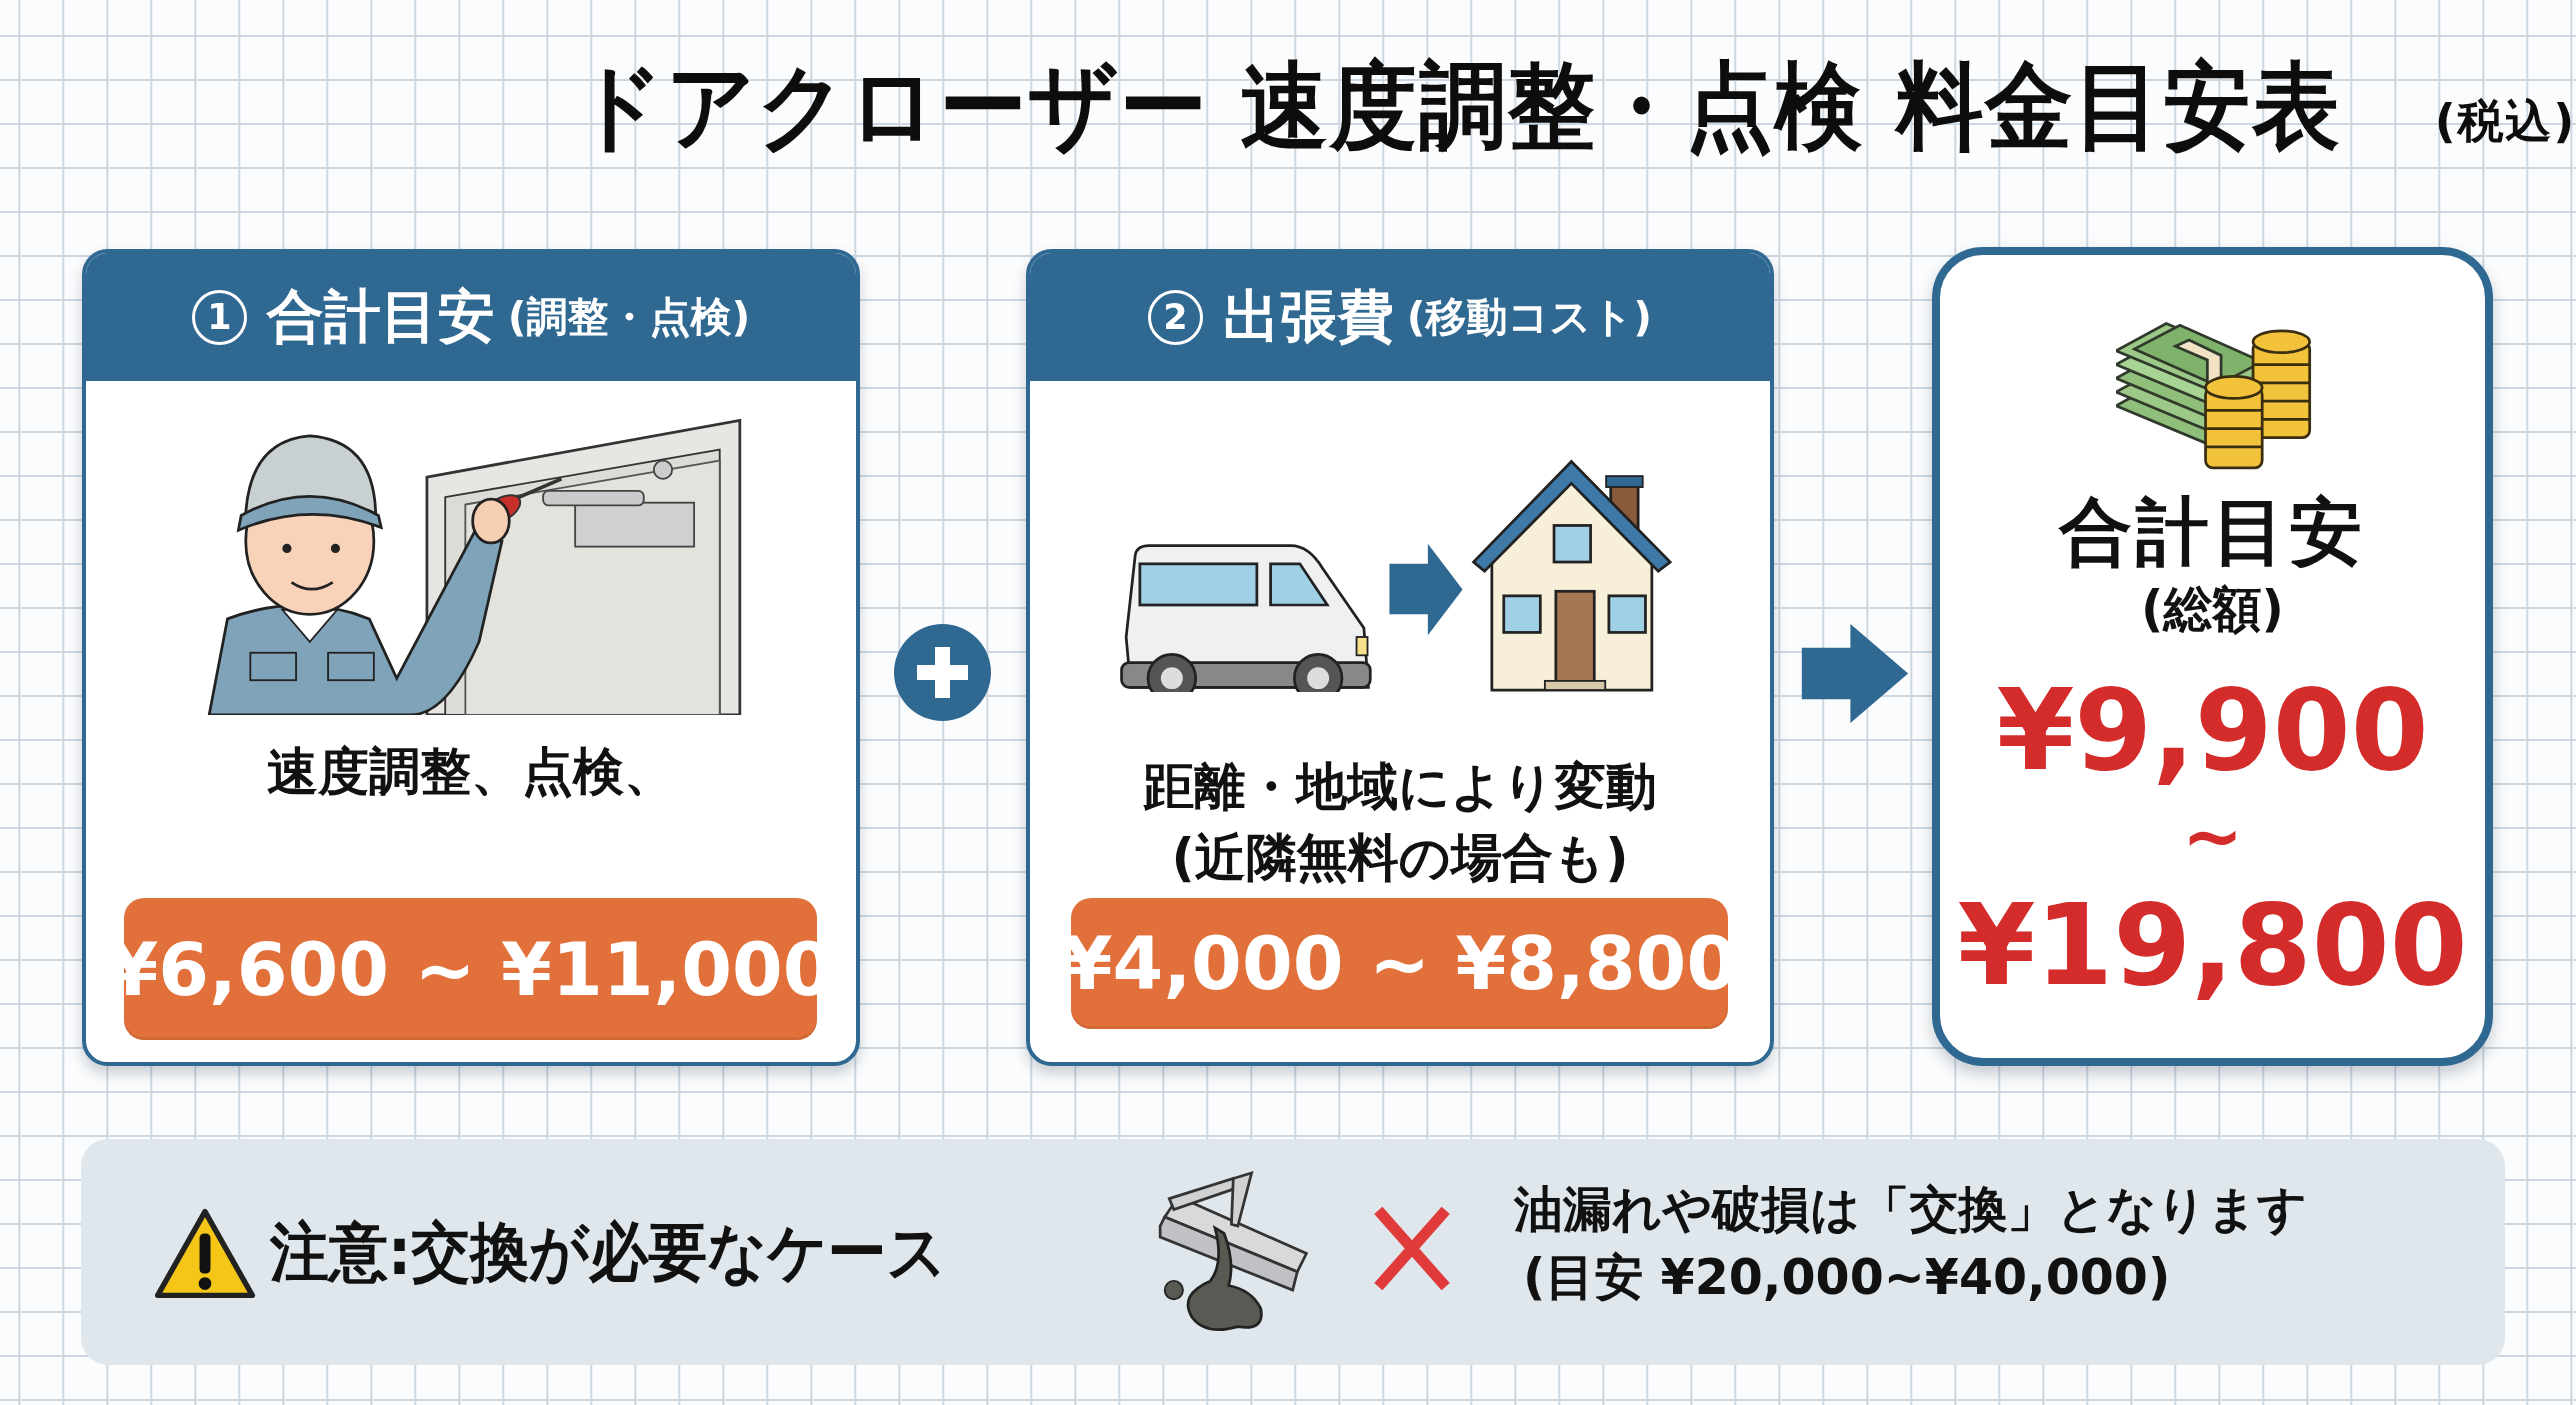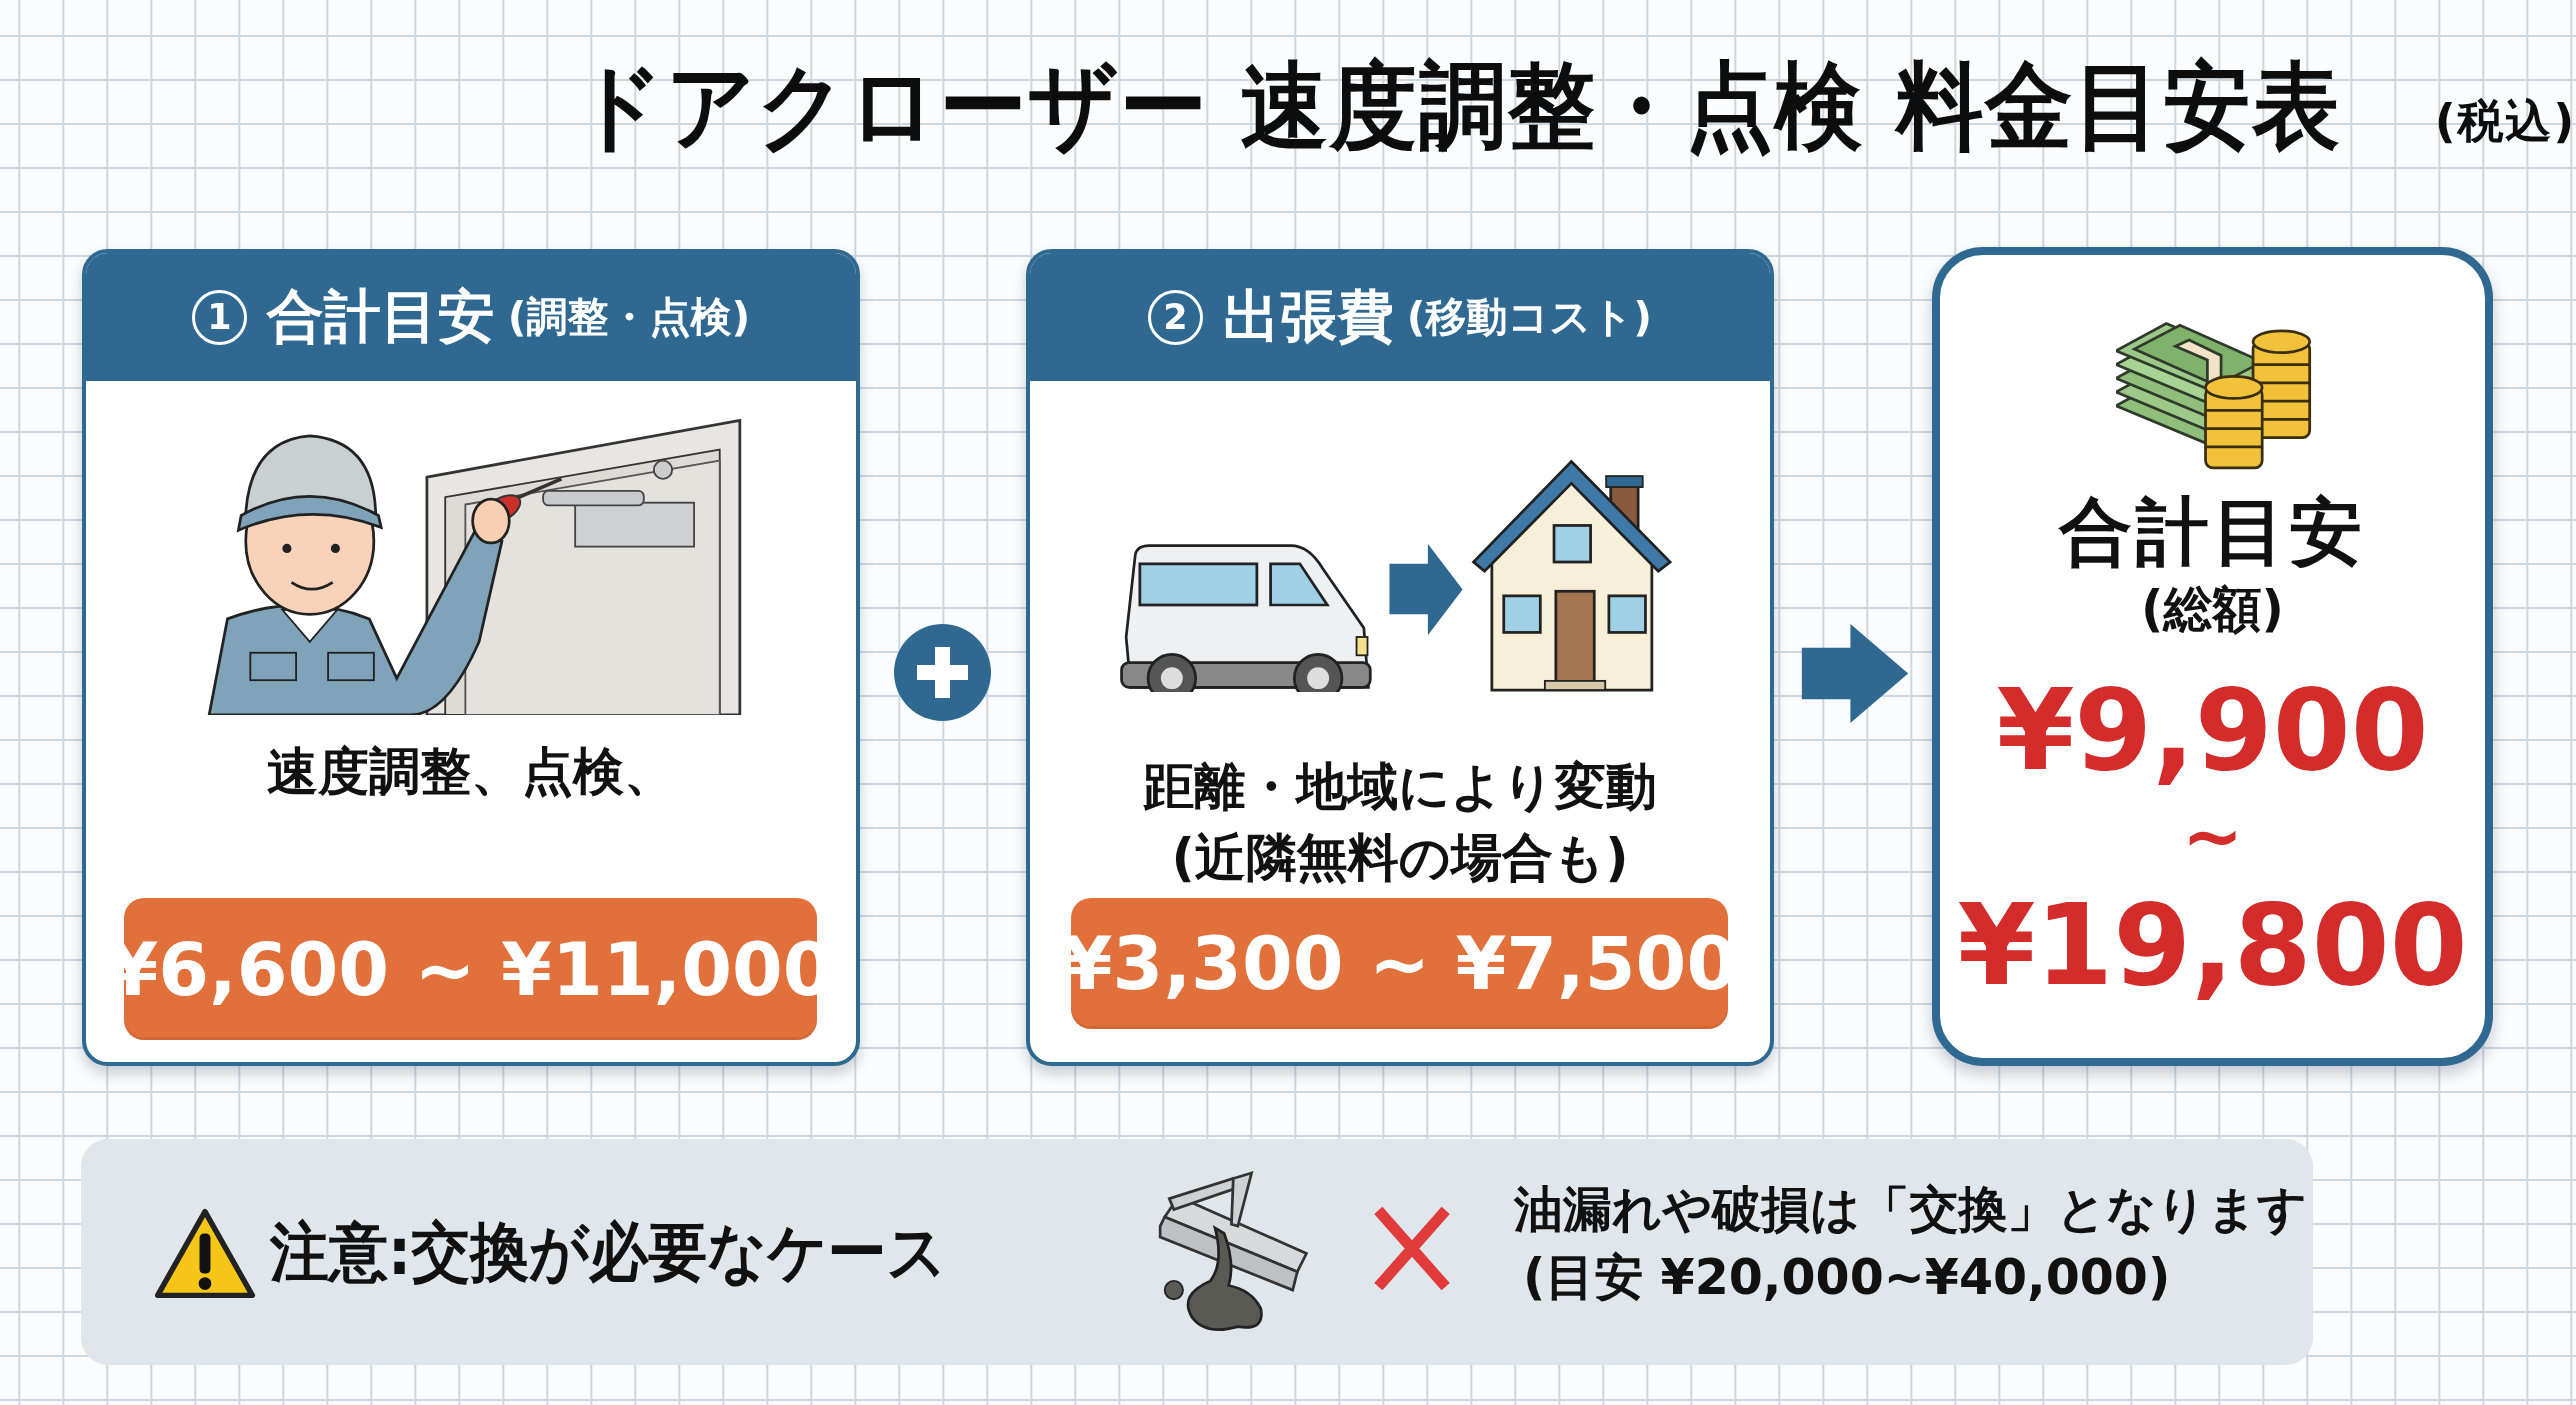--- a/index.html
+++ b/index.html
@@ -76,21 +76,21 @@
     position: absolute; left: 1932px; top: 247px; width: 561px; height: 819px;
     background: #fff; border: 8.2px solid #2f6890; border-radius: 51px;
     box-shadow: 0 7.3px 14.6px rgba(60,80,100,0.28);
     padding-left: 36px;
   }
   .total-label { position: absolute; left: 0; right: 0; text-align: center; font-weight: bold; }
   .total-price { position: absolute; left: 0; right: 0; text-align: center; color: #d42b2b; font-weight: bold; white-space: nowrap; }
 
   
   .notice {
-    position: absolute; left: 81px; top: 1139px; width: 2232px; height: 226px;
+    position: absolute; left: 81px; top: 1139px; width: 2424px; height: 226px;
     background: #dfe7ec; border-radius: 27.4px;
   }
   .notice-title {
     position: absolute; left: 189px; top: 46px; font-weight: bold; font-size: 64px;
     line-height: 134px; white-space: nowrap; transform: scaleX(0.92); transform-origin: left center;
   }
   .notice-text {
     position: absolute; left: 1433px; top: 37px; font-weight: bold; font-size: 49px;
     line-height: 68px; white-space: nowrap;
   }
@@ -176,21 +176,21 @@
     <rect x="423" y="155" width="40" height="40" fill="#9fd0e6" stroke="#222" stroke-width="3"></rect>
     <rect x="538" y="155" width="40" height="40" fill="#9fd0e6" stroke="#222" stroke-width="3"></rect>
     <rect x="480" y="150" width="42" height="102" fill="#a67650" stroke="#222" stroke-width="3"></rect>
     <rect x="468" y="248" width="66" height="10" fill="#d8c8aa" stroke="#222" stroke-width="2"></rect>
   </svg>
 
   <div class="desc" style="top:483px;margin-top:15px;">
     <div>距離・地域により変動</div>
     <div>(近隣無料の場合も)</div>
   </div>
-  <div class="price-pill" style="left:41px; top:645px; width:657px; height:131px;">¥3,300 ~ ¥7,500</div>
+  <div class="price-pill" style="left:41px; top:645px; width:657px; height:131px;">¥4,000 ~ ¥8,800</div>
 </div>
 
 <svg class="abs" style="left:1800px; top:624px;" width="110" height="99" viewBox="0 0 120 108">
   <polygon points="2,26 55,26 55,0 118,54 55,108 55,82 2,82" fill="#2f6890"></polygon>
 </svg>
 
 <div class="total-card">
   <svg class="abs" style="left:176px; top:50px;" width="201" height="174" viewBox="0 0 220 190">
     <g stroke="#2f3a2c" stroke-width="3">
       <polygon points="0,110 120,160 175,130 55,80" fill="#8fbf7b"></polygon>

